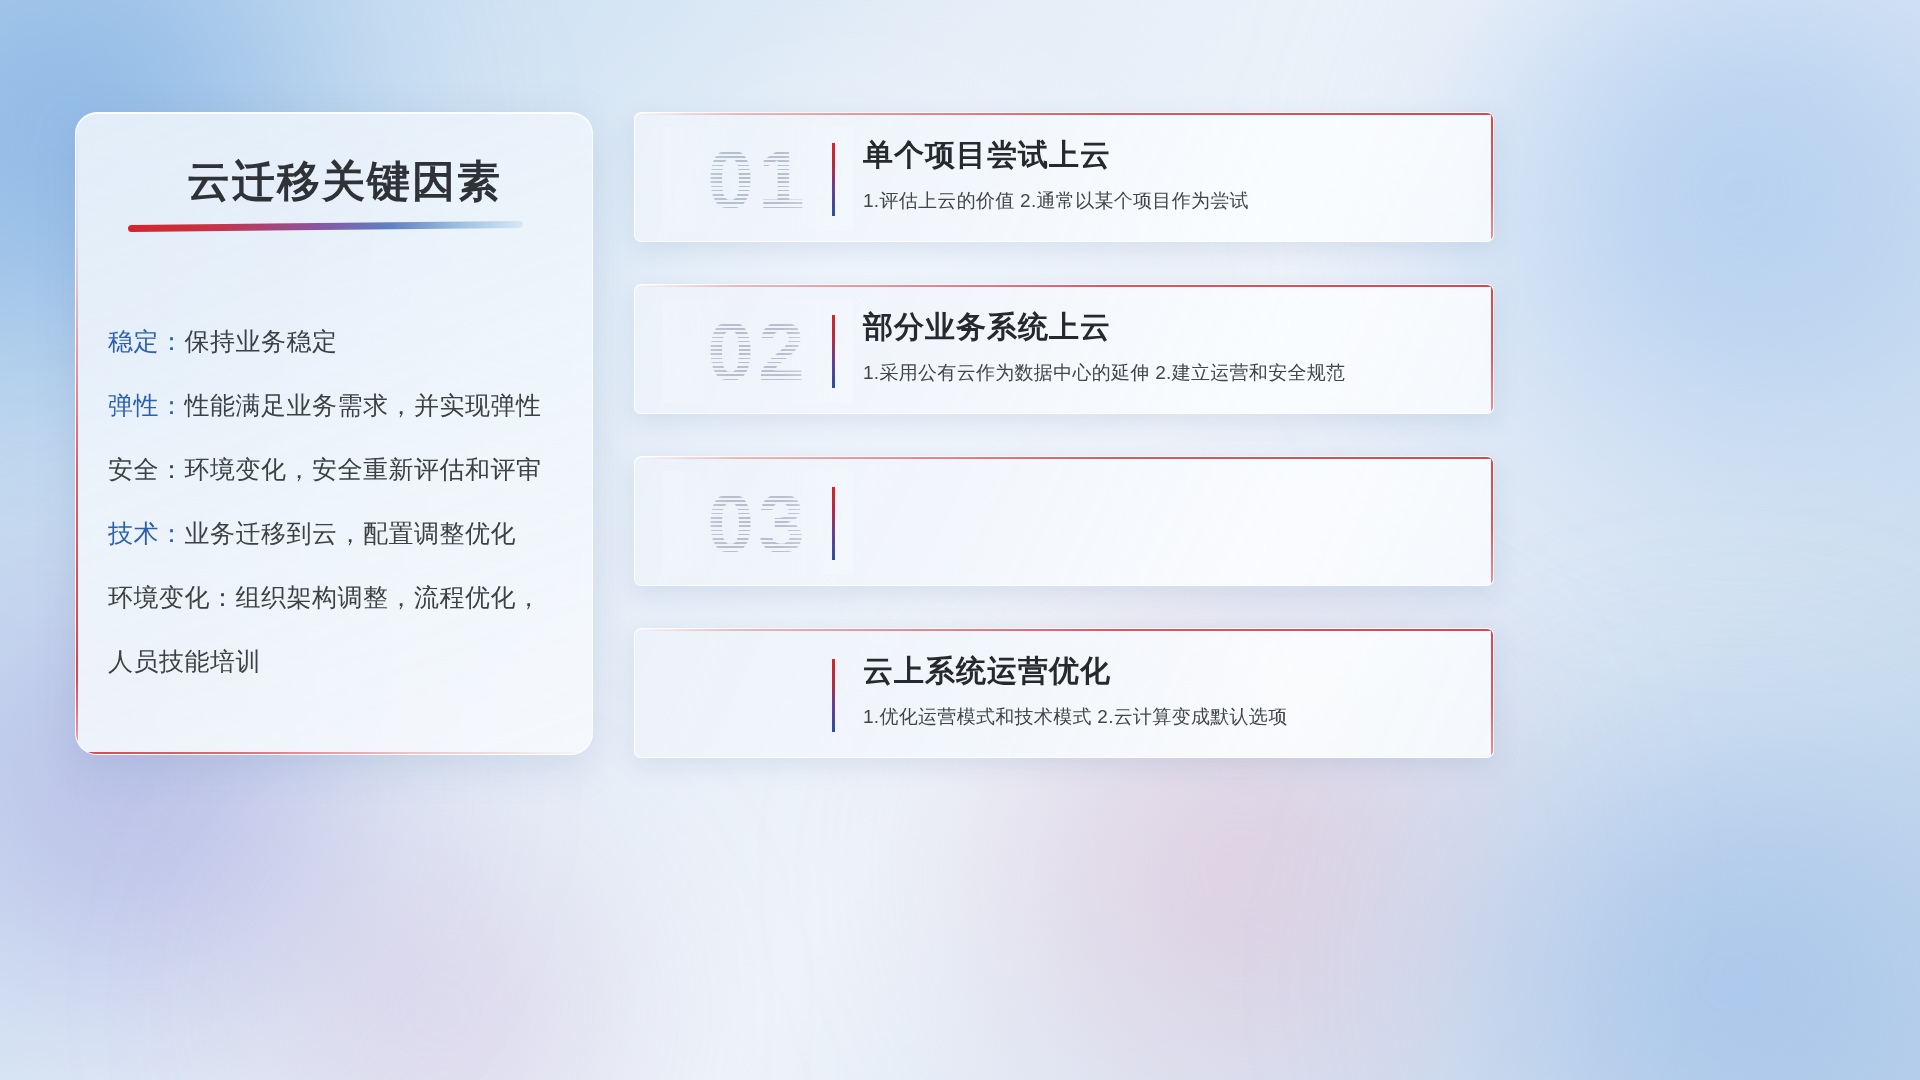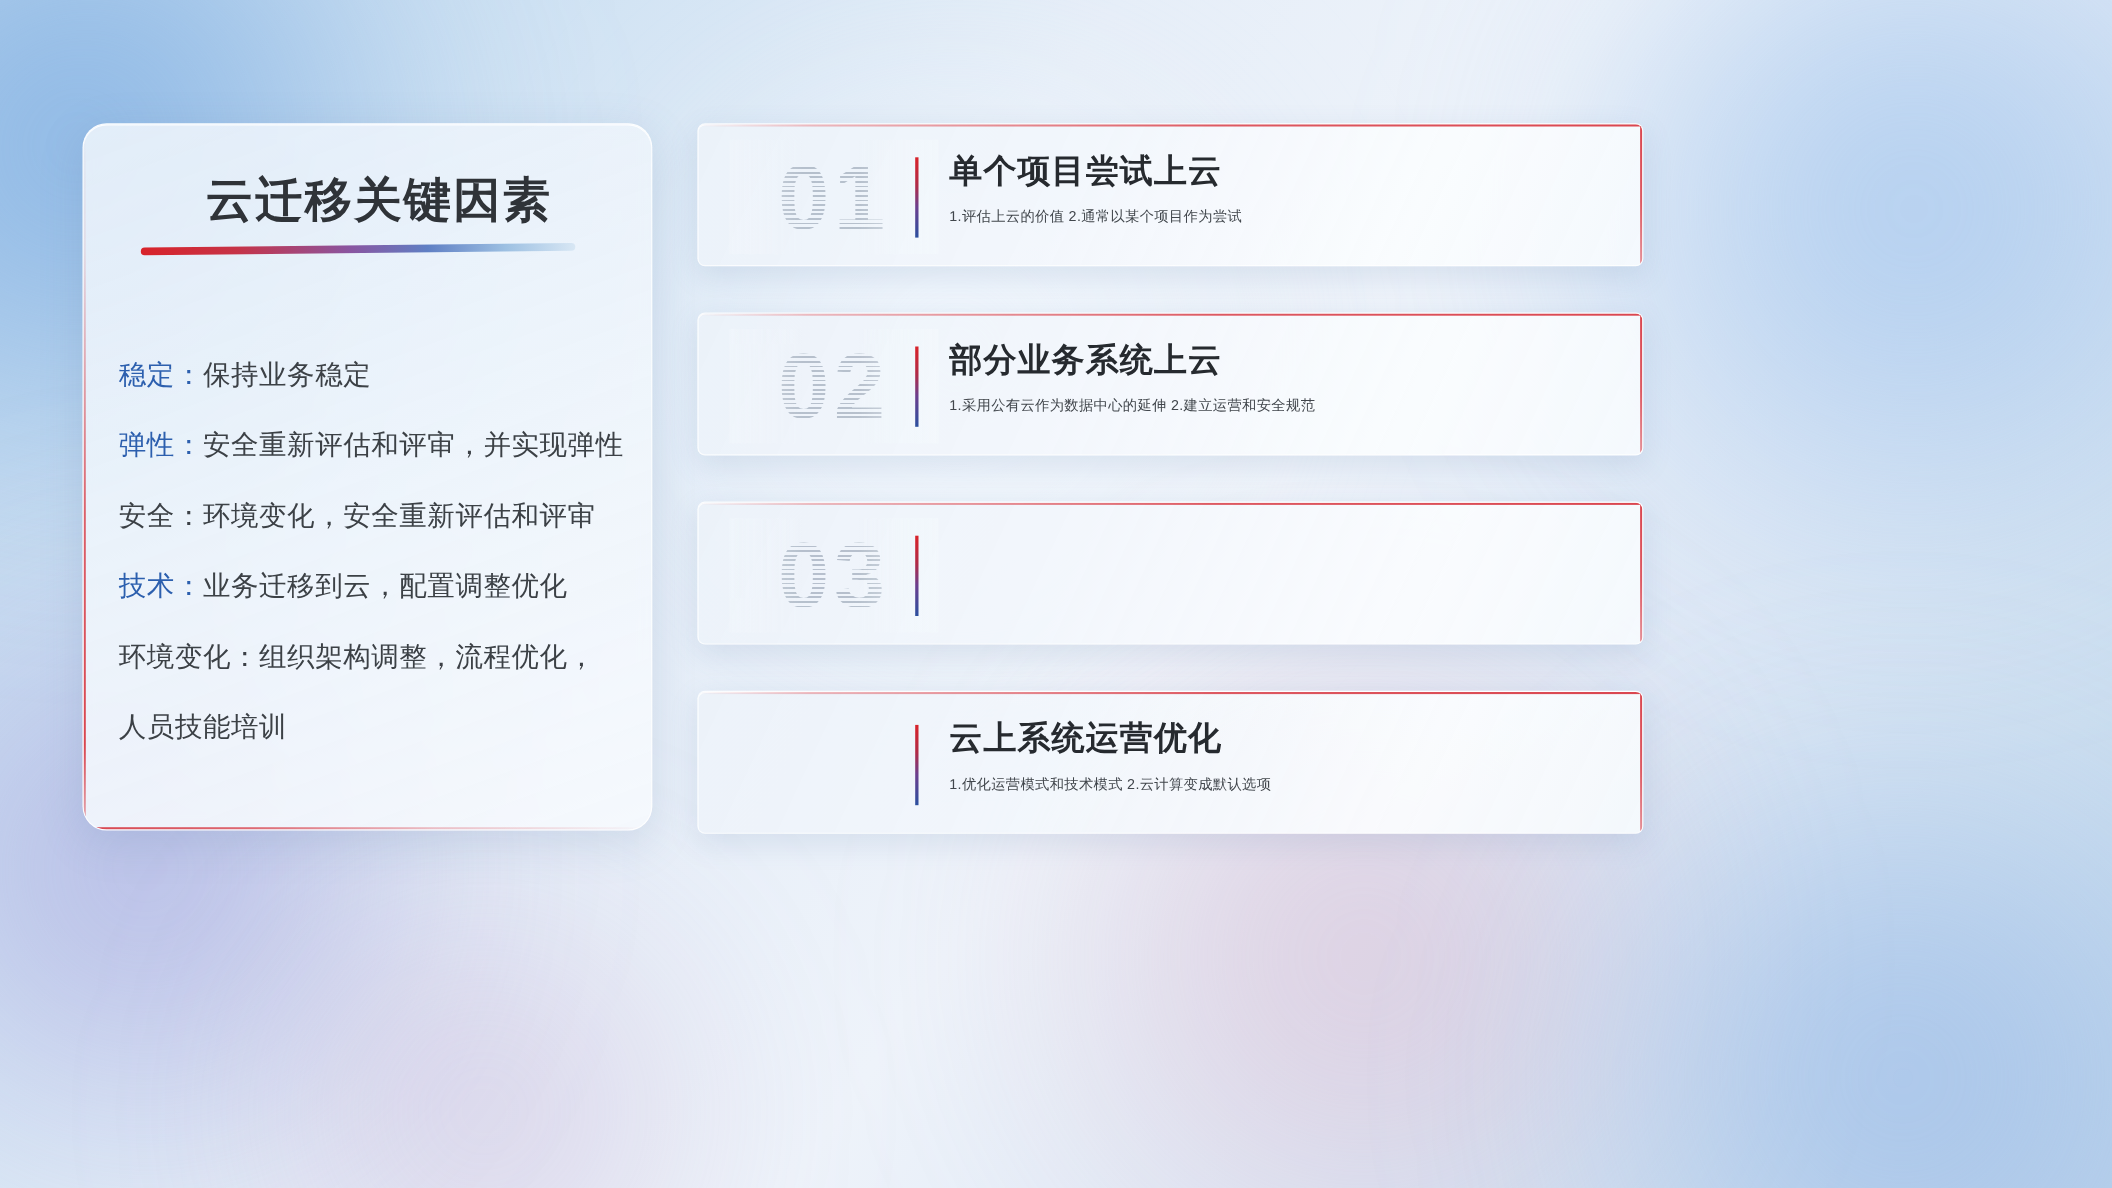--- a/index.html
+++ b/index.html
@@ -122,21 +122,21 @@
   .bar{
     position:absolute; left:197px; top:30px; width:3px; height:73px;
     background:linear-gradient(180deg,#d8232a 0%, #b02b47 35%, #6b3f8e 62%, #2b4f9e 100%);
   }
   .c-title{
     position:absolute; left:228px; top:22px;
     font-size:30px; font-weight:700; color:#262a2f; letter-spacing:1px; white-space:nowrap;
   }
   .c-desc{
     position:absolute; left:228px; top:75px;
-    font-size:13px; color:#41464c; letter-spacing:.3px; white-space:nowrap;
+    font-size:19px; color:#41464c; letter-spacing:.3px; white-space:nowrap;
   }
 </style>
 </head>
 <body>
 
 <div id="bg">
   <div class="bg-base"></div>
   <div class="blob b1"></div>
   <div class="blob b2"></div>
   <div class="blob b3"></div>
@@ -150,21 +150,21 @@
 
   <section class="left-panel">
     <h1 class="lp-title">云迁移关键因素</h1>
     <div class="lp-rule"></div>
 
     <div class="lp-list">
       <div class="lp-row">
         <span class="lbl">稳定：</span><span>保持业务稳定</span>
       </div>
       <div class="lp-row">
-        <span class="lbl">弹性：</span><span>安全重新评估和评审，并实现弹性</span>
+        <span class="lbl">弹性：</span><span>性能满足业务需求，并实现弹性</span>
       </div>
       <div class="lp-row dark">
         <span class="lbl">安全：</span><span>环境变化，安全重新评估和评审</span>
       </div>
       <div class="lp-row">
         <span class="lbl">技术：</span><span>业务迁移到云，配置调整优化</span>
       </div>
       <div class="lp-row dark">
         <span class="lbl">环境变化：</span><span>组织架构调整，流程优化，</span>
       </div>

